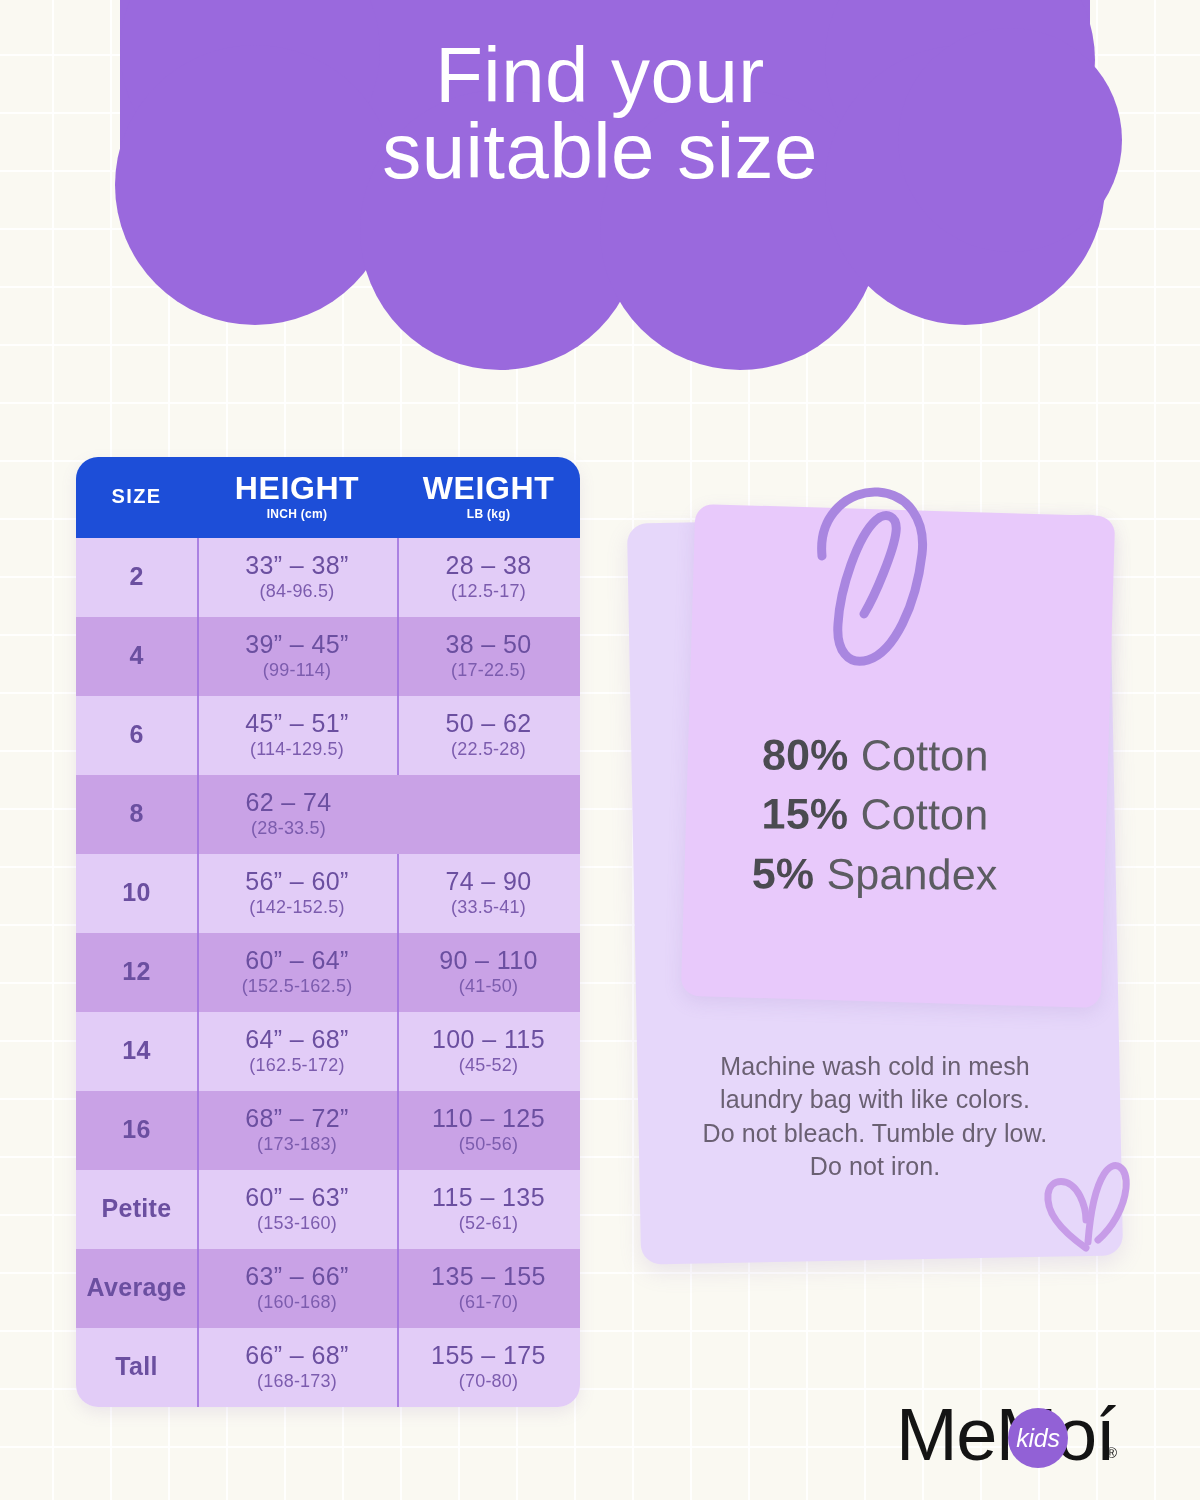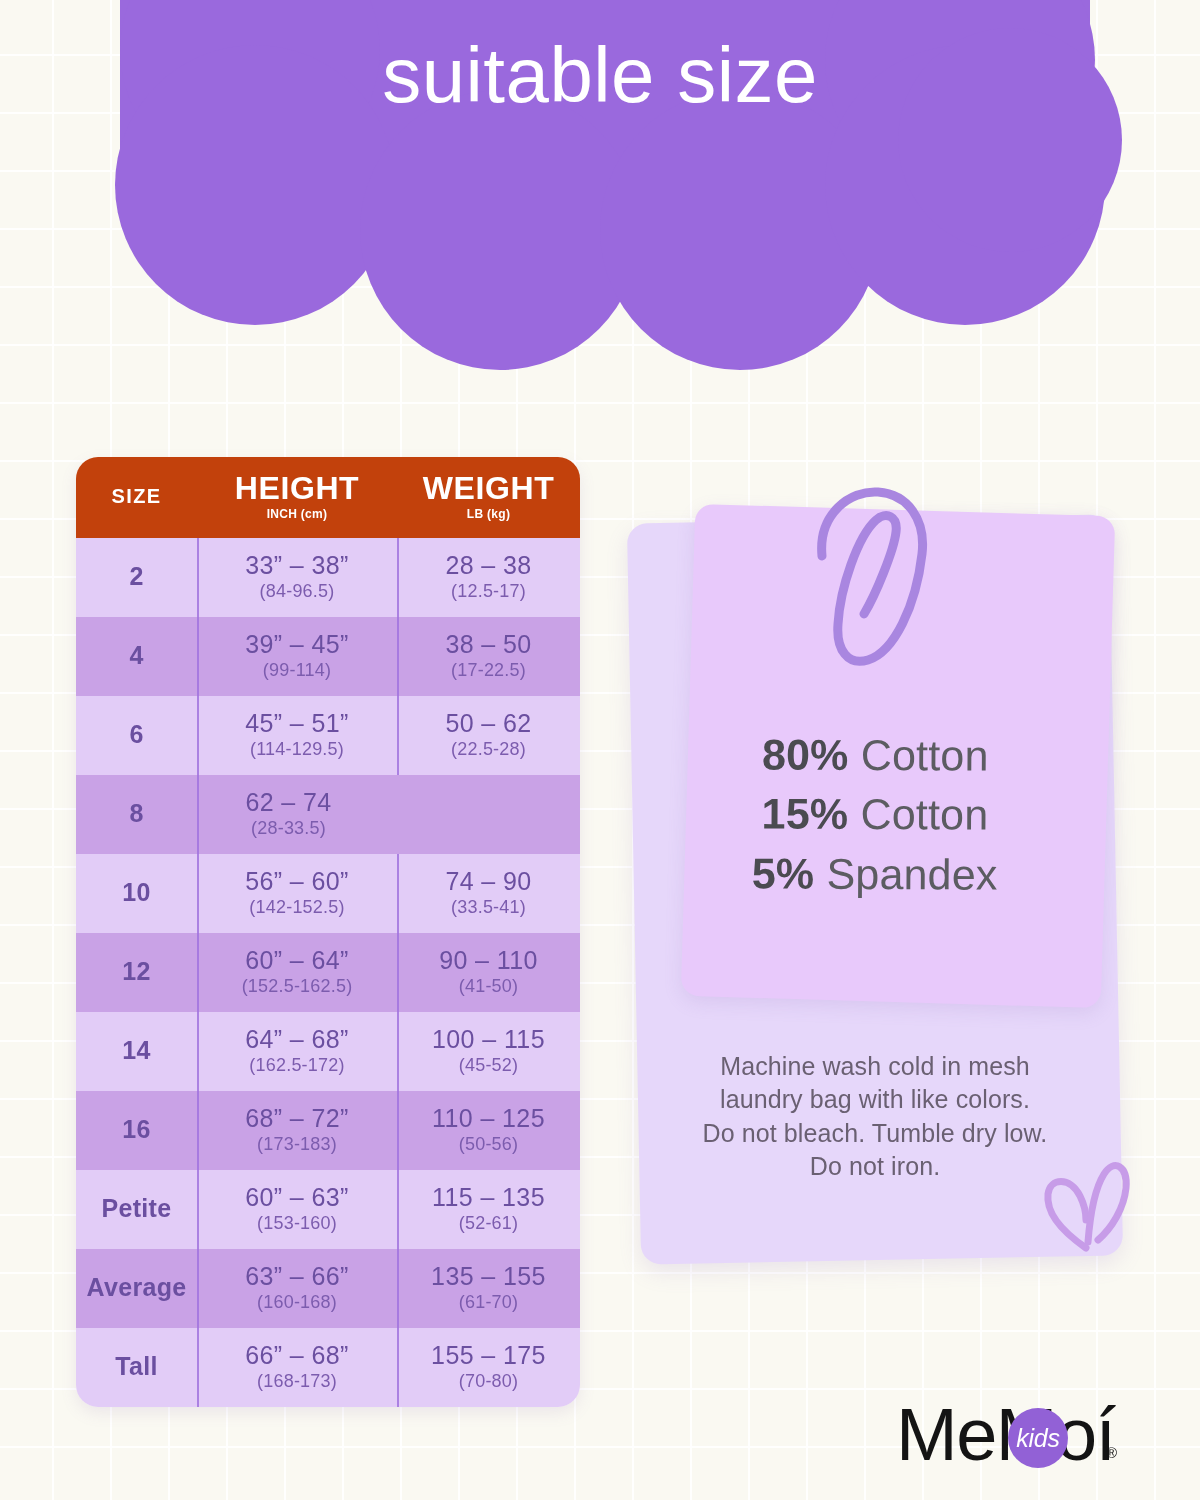--- a/index.html
+++ b/index.html
@@ -56,21 +56,21 @@
     position: absolute;
     left: 76px; top: 457px;
     width: 504px;
     border-radius: 22px;
     overflow: hidden;
     box-shadow: 0 6px 16px rgba(140,110,180,0.13);
   }
 
   .tbl-row { display: flex; width: 100%; }
 
-  .tbl-head { background: #c2410c; }
+  .tbl-head { background: #1d4ed8; }
   .tbl-head .cell {
     color: #FFFFFF;
     padding: 15px 2px 17px;
     text-align: center;
   }
   .tbl-head .h-main {
     display: block;
     font-size: 32px;
     font-weight: 700;
     letter-spacing: 0.6px;
@@ -261,20 +261,21 @@
       <circle cx="255" cy="255" r="140"></circle>
       <circle cx="500" cy="300" r="140"></circle>
       <circle cx="740" cy="300" r="140"></circle>
       <circle cx="965" cy="255" r="140"></circle>
       <circle cx="1010" cy="210" r="112"></circle>
     </g>
   </svg>
 </div>
 
 <div id="title-block">
+  <span class="t-line">Find your</span>
   <span class="t-line">suitable size</span>
 </div>
 
 <div id="size-table">
 
   <div class="tbl-row tbl-head">
     <div class="cell c-size">
       <span class="h-single">SIZE</span>
     </div>
     <div class="cell c-height">

